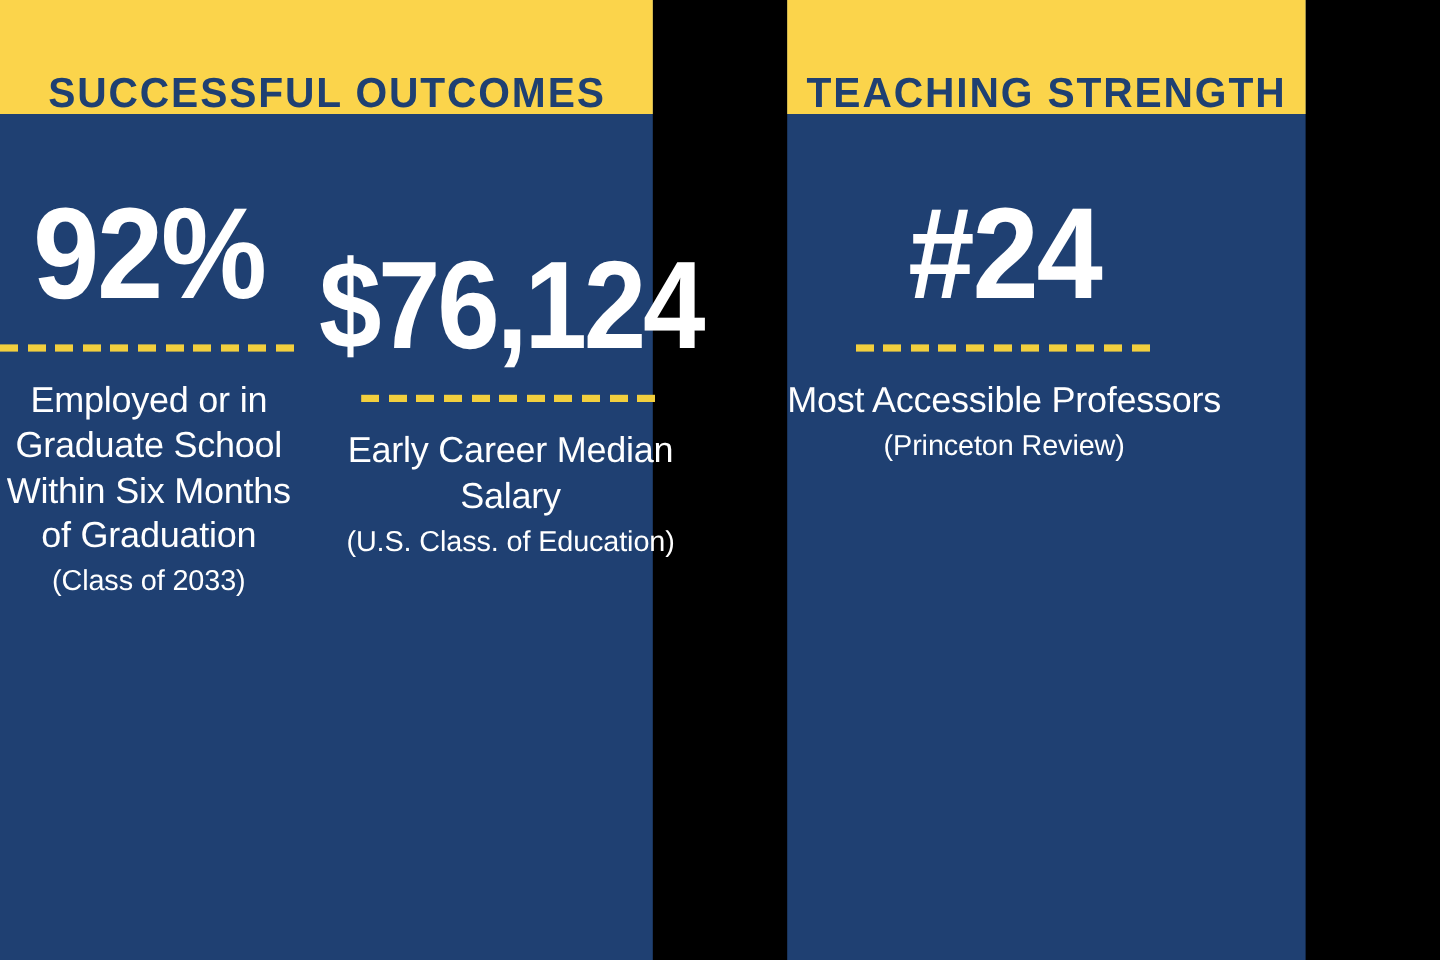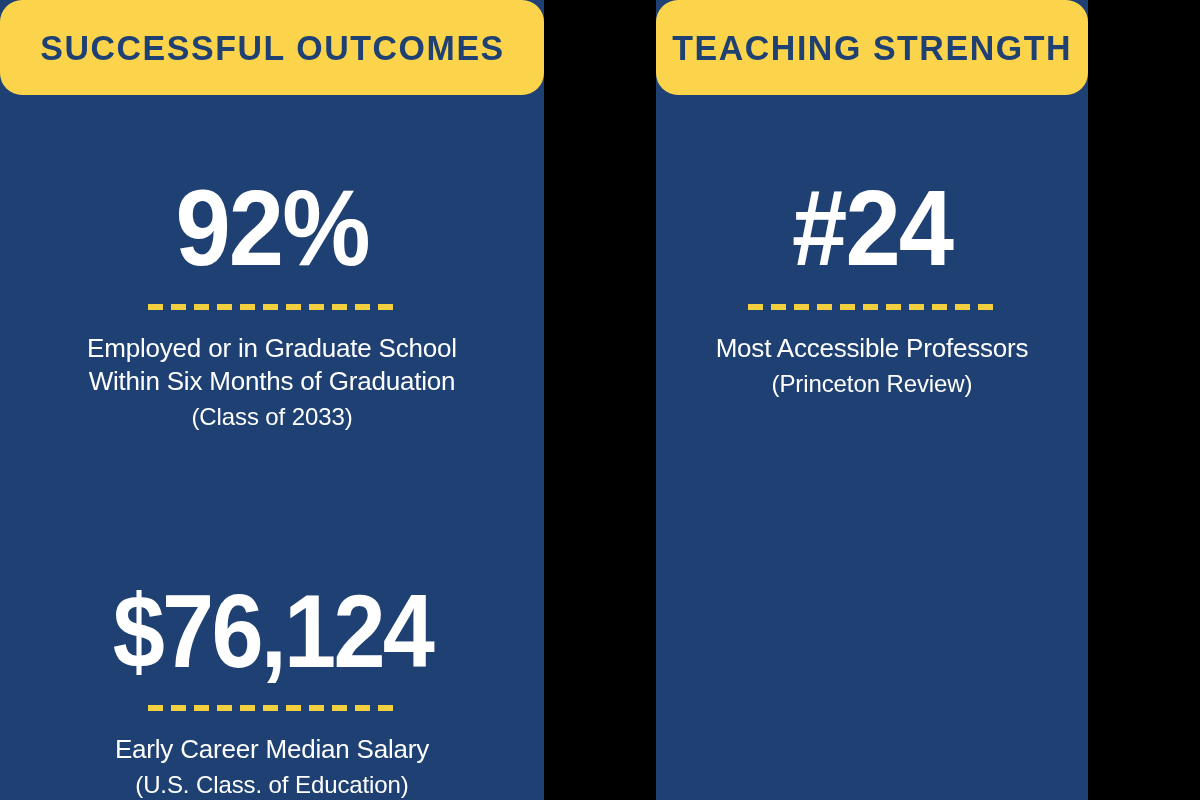--- a/index.html
+++ b/index.html
@@ -34,46 +34,43 @@
   }
 
   .panel-left  { width: 544px; }
   .gap-column  { width: 112px; background: #000000; }
   .panel-right { width: 432px; }
 
   .panel-header {
     height: 95px;
     background: #fbd44b;
     display: flex;
-    align-items: center;
+    align-items: flex-end;
     justify-content: center;
     flex: 0 0 auto;
-    border-radius: 22px;
   }
 
   .panel-header-text {
     color: #1f4072;
     font-family: "Liberation Sans", sans-serif;
     font-weight: 700;
     font-size: 35px;
     letter-spacing: 1.6px;
     text-transform: uppercase;
     line-height: 1;
     white-space: nowrap;
     transform: scaleX(0.97);
   }
 
   .panel-body {
     flex: 1 1 auto;
     display: flex;
-    flex-direction: column;
-    justify-content: space-between;
+    justify-content: flex-start;
     padding-top: 62px;
     box-sizing: border-box;
-    margin-top: 17px;
   }
 
   .stat-block {
     display: flex;
     flex-direction: column;
     align-items: center;
     text-align: center;
   }
 
   .stat-block-second {
@@ -109,21 +106,21 @@
         rgba(0,0,0,0) 23px
     );
   }
 
   .divider-w248 { width: 248px; }
 
   .stat-caption {
     color: #ffffff;
     font-family: "Liberation Sans", sans-serif;
     font-weight: 400;
-    font-size: 26px;
+    font-size: 30px;
     line-height: 1.26;
     letter-spacing: -0.2px;
     max-width: 500px;
   }
 
   .stat-caption .caption-line {
     display: block;
   }
 
   .stat-source {

